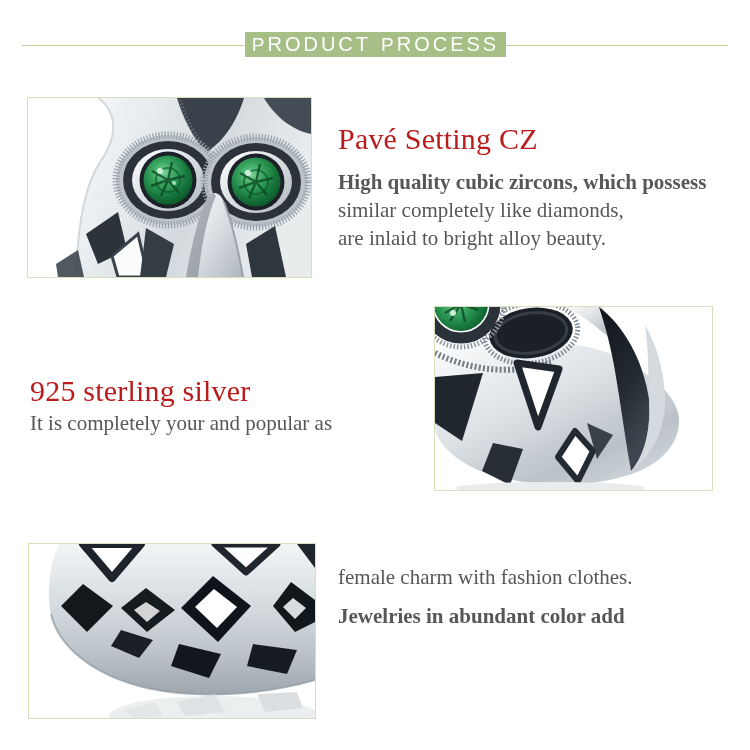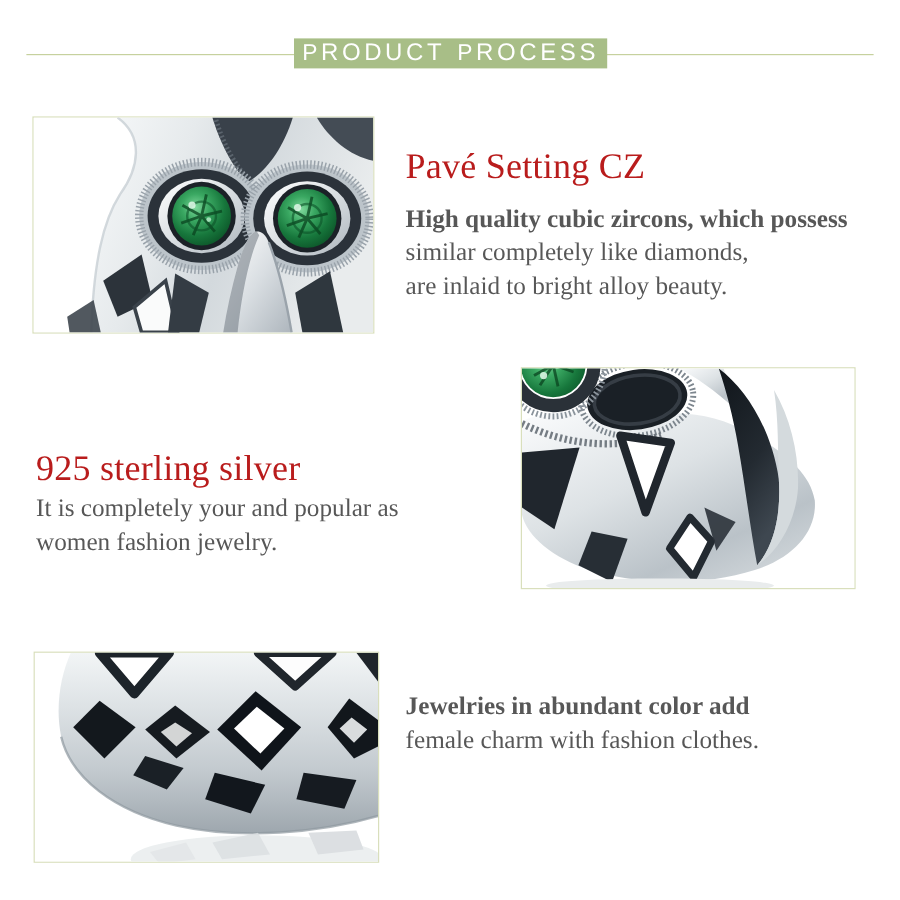--- a/index.html
+++ b/index.html
@@ -118,21 +118,20 @@
   <div class="txt" id="txt1">
     <h2>Pavé Setting CZ</h2>
     <p class="line first">High quality cubic zircons, which possess</p>
     <p class="line">similar completely like diamonds,</p>
     <p class="line">are inlaid to bright alloy beauty.</p>
   </div>
 
   <div class="txt" id="txt2">
     <h2>925 sterling silver</h2>
     <p class="line">It is completely your and popular as</p>
-    <p class="line">women fashion jewelry.</p>
   </div>
 
   <figure class="photo" id="photo2">
     <svg viewBox="0 0 277 183" width="277" height="183" preserveAspectRatio="none">
       <defs>
         <linearGradient id="g2m" x1="0" y1="0" x2="0.8" y2="1">
           <stop offset="0" stop-color="#fbfcfd"></stop>
             <stop offset="0.45" stop-color="#dde2e5"></stop>
           <stop offset="0.8" stop-color="#bac2c8"></stop>
             <stop offset="1" stop-color="#cfd5d9"></stop>
@@ -205,17 +204,17 @@
       <g opacity="0.85">
         <ellipse cx="185" cy="172" rx="105" ry="20" fill="#e9edee"></ellipse>
         <path d="M148,158 L186,150 L196,168 L156,172 Z" fill="#d9dde0"></path>
         <path d="M228,150 L268,148 L274,164 L236,168 Z" fill="#d6dadd"></path>
         <path d="M96,166 L126,158 L134,172 L104,176 Z" fill="#e0e3e5"></path>
       </g>
     </svg>
   </figure>
 
   <div class="txt" id="txt3">
+    <p class="line">female charm with fashion clothes.</p>
     <p class="line first">Jewelries in abundant color add</p>
-    <p class="line">female charm with fashion clothes.</p>
   </div>
 
 </div>
 
 </body></html>

